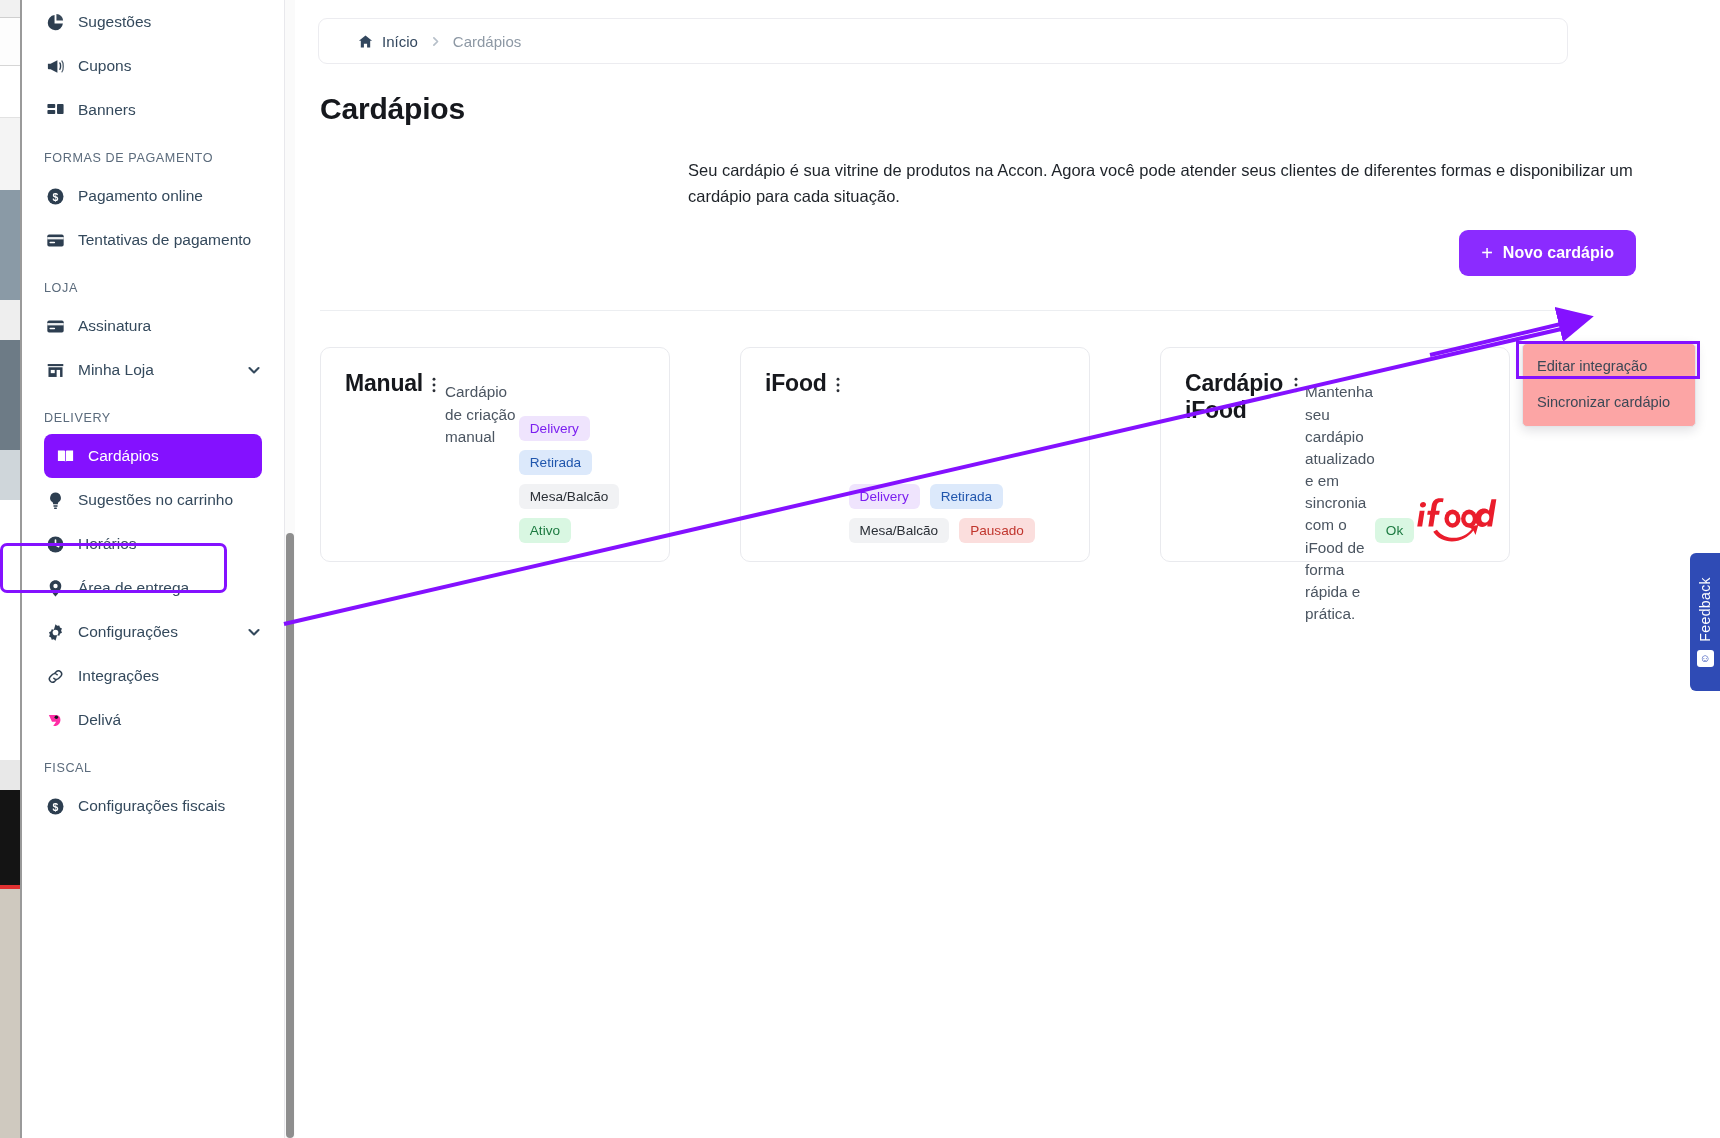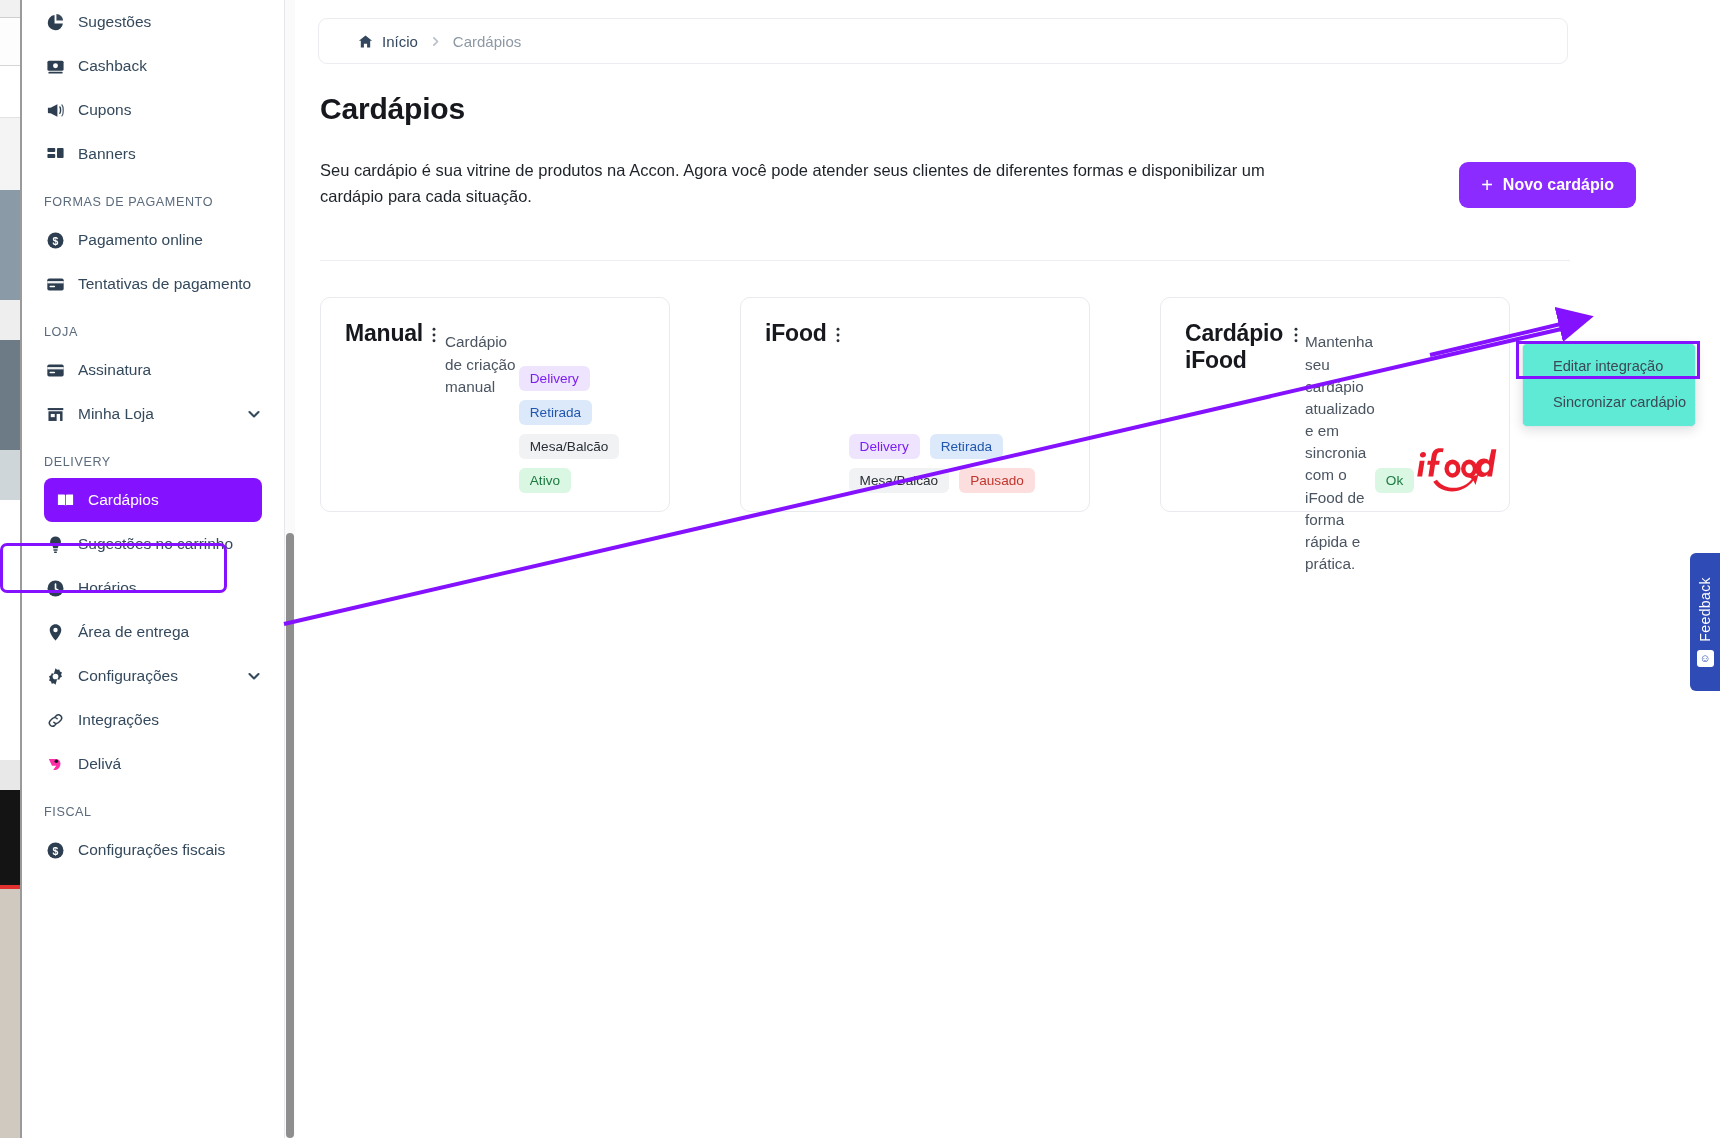--- a/index.html
+++ b/index.html
@@ -126,21 +126,21 @@
   .bc-sep { color: #b6bfc9; margin: 0 11px; display:flex; align-items:center; }
   .bc-current { color: #8d98a4; }
 
   .page-title {
     margin: 28px 0 0 2px;
     font-size: 30px;
     font-weight: 700;
     color: #16181d;
     letter-spacing: -0.2px;
   }
-  .desc-row { display: flex; align-items: center; margin-top: 14px; }
+  .desc-row { display: flex; align-items: flex-end; margin-top: 14px; flex-direction: column; }
   .page-desc {
     width: 1010px;
     font-size: 16.5px;
     line-height: 1.62;
     color: #1e2329;
     margin-left: 2px;
   }
   .btn-new {
     margin-left: auto;
     margin-right: 62px;
@@ -218,25 +218,25 @@
     margin-left: auto;
     width: 84px; height: 46px;
     display:flex; align-items:center; justify-content:center;
   }
 
   
   .dropdown {
     position: absolute;
     left: 1522px; top: 343px;
     width: 174px;
-    background: #5eead4;
+    background: #fca5a5;
     border: 1px solid #e4e5e9;
     border-radius: 5px;
     box-shadow: 0 3px 12px rgba(20,20,40,.14);
-    padding: 4px 0 6px 16px;
+    padding: 4px 0 6px 0;
     z-index: 40;
   }
   .dd-item {
     font-size: 14.6px;
     color: #3c4856;
     padding: 10px 14px;
     cursor: pointer;
     white-space: nowrap;
   }
   .dd-highlight {
@@ -308,30 +308,20 @@
           <svg width="19" height="19" viewBox="0 0 20 20" fill="currentColor">
             <path d="M9 2.2A8 8 0 1 0 17.8 11H9z"></path>
             <path d="M11 1v7h7a7 7 0 0 0-7-7z" opacity=".95"></path>
           </svg>
         </span>
         <span>Sugestões</span>
       </div>
       <div class="nav-item">
         <span class="ico">
           <svg width="19" height="19" viewBox="0 0 20 20" fill="currentColor">
-            <rect x="1.5" y="4" width="17" height="10.5" rx="1.6"></rect>
-            <circle cx="10" cy="9.2" r="2.6" fill="#fff"></circle>
-            <rect x="2.5" y="15.6" width="15" height="1.8" rx=".9"></rect>
-          </svg>
-        </span>
-        <span>Cashback</span>
-      </div>
-      <div class="nav-item">
-        <span class="ico">
-          <svg width="19" height="19" viewBox="0 0 20 20" fill="currentColor">
             <path d="M2 7.2v4.6c0 .7.5 1.2 1.2 1.2h1.6L12 16.6V3.4L4.8 7H3.2C2.5 7 2 7 2 7.2z"></path>
             <path d="M14.6 6.2c1 1 1 5.6 0 6.6" stroke="currentColor" stroke-width="1.5" fill="none" stroke-linecap="round"></path>
             <path d="M16.8 4.2c1.8 1.8 1.8 9.6 0 11.4" stroke="currentColor" stroke-width="1.3" fill="none" stroke-linecap="round" opacity=".85"></path>
           </svg>
         </span>
         <span>Cupons</span>
       </div>
       <div class="nav-item">
         <span class="ico">
           <svg width="19" height="19" viewBox="0 0 20 20" fill="currentColor">

